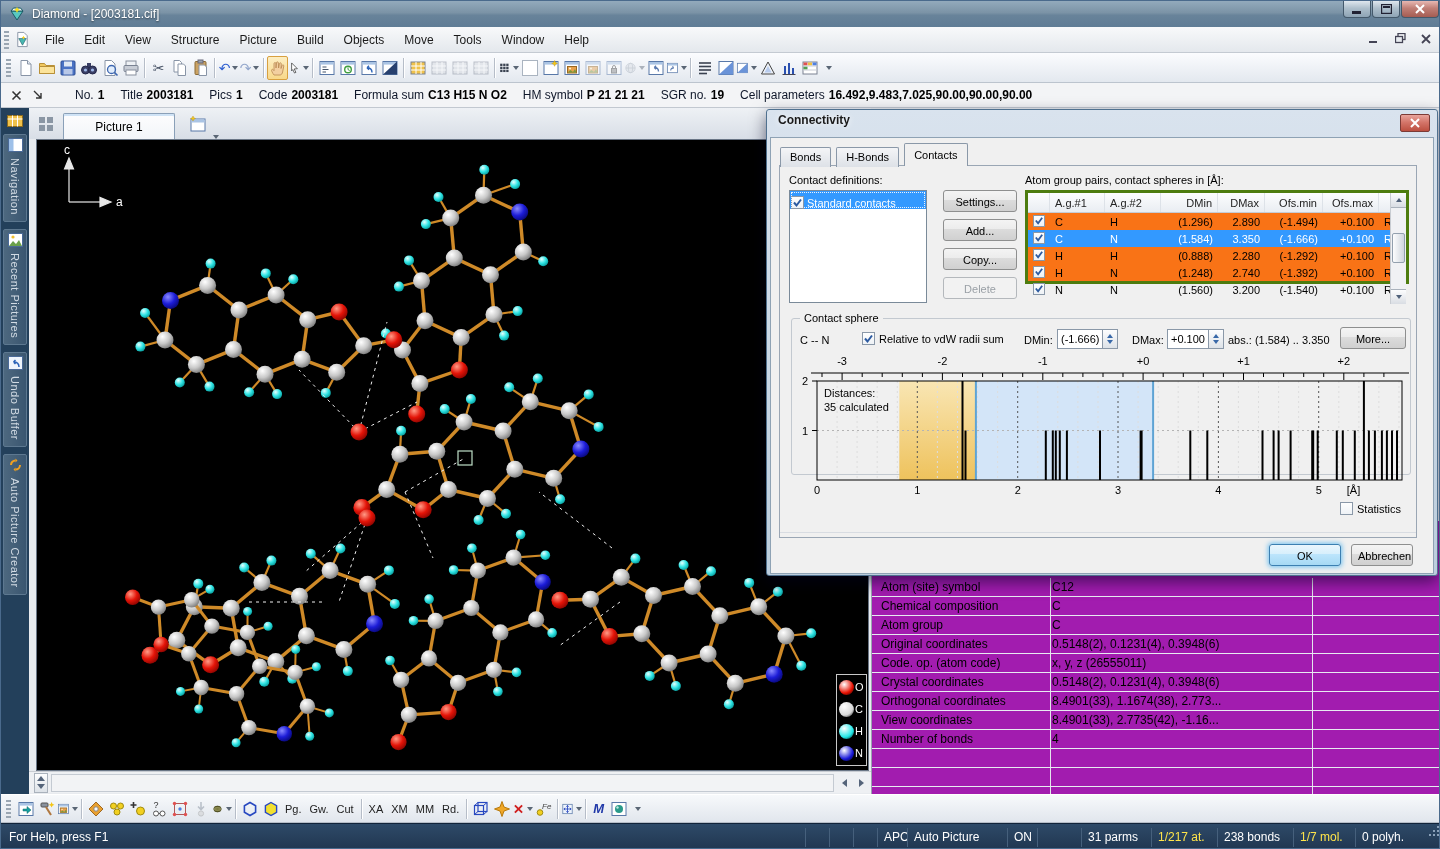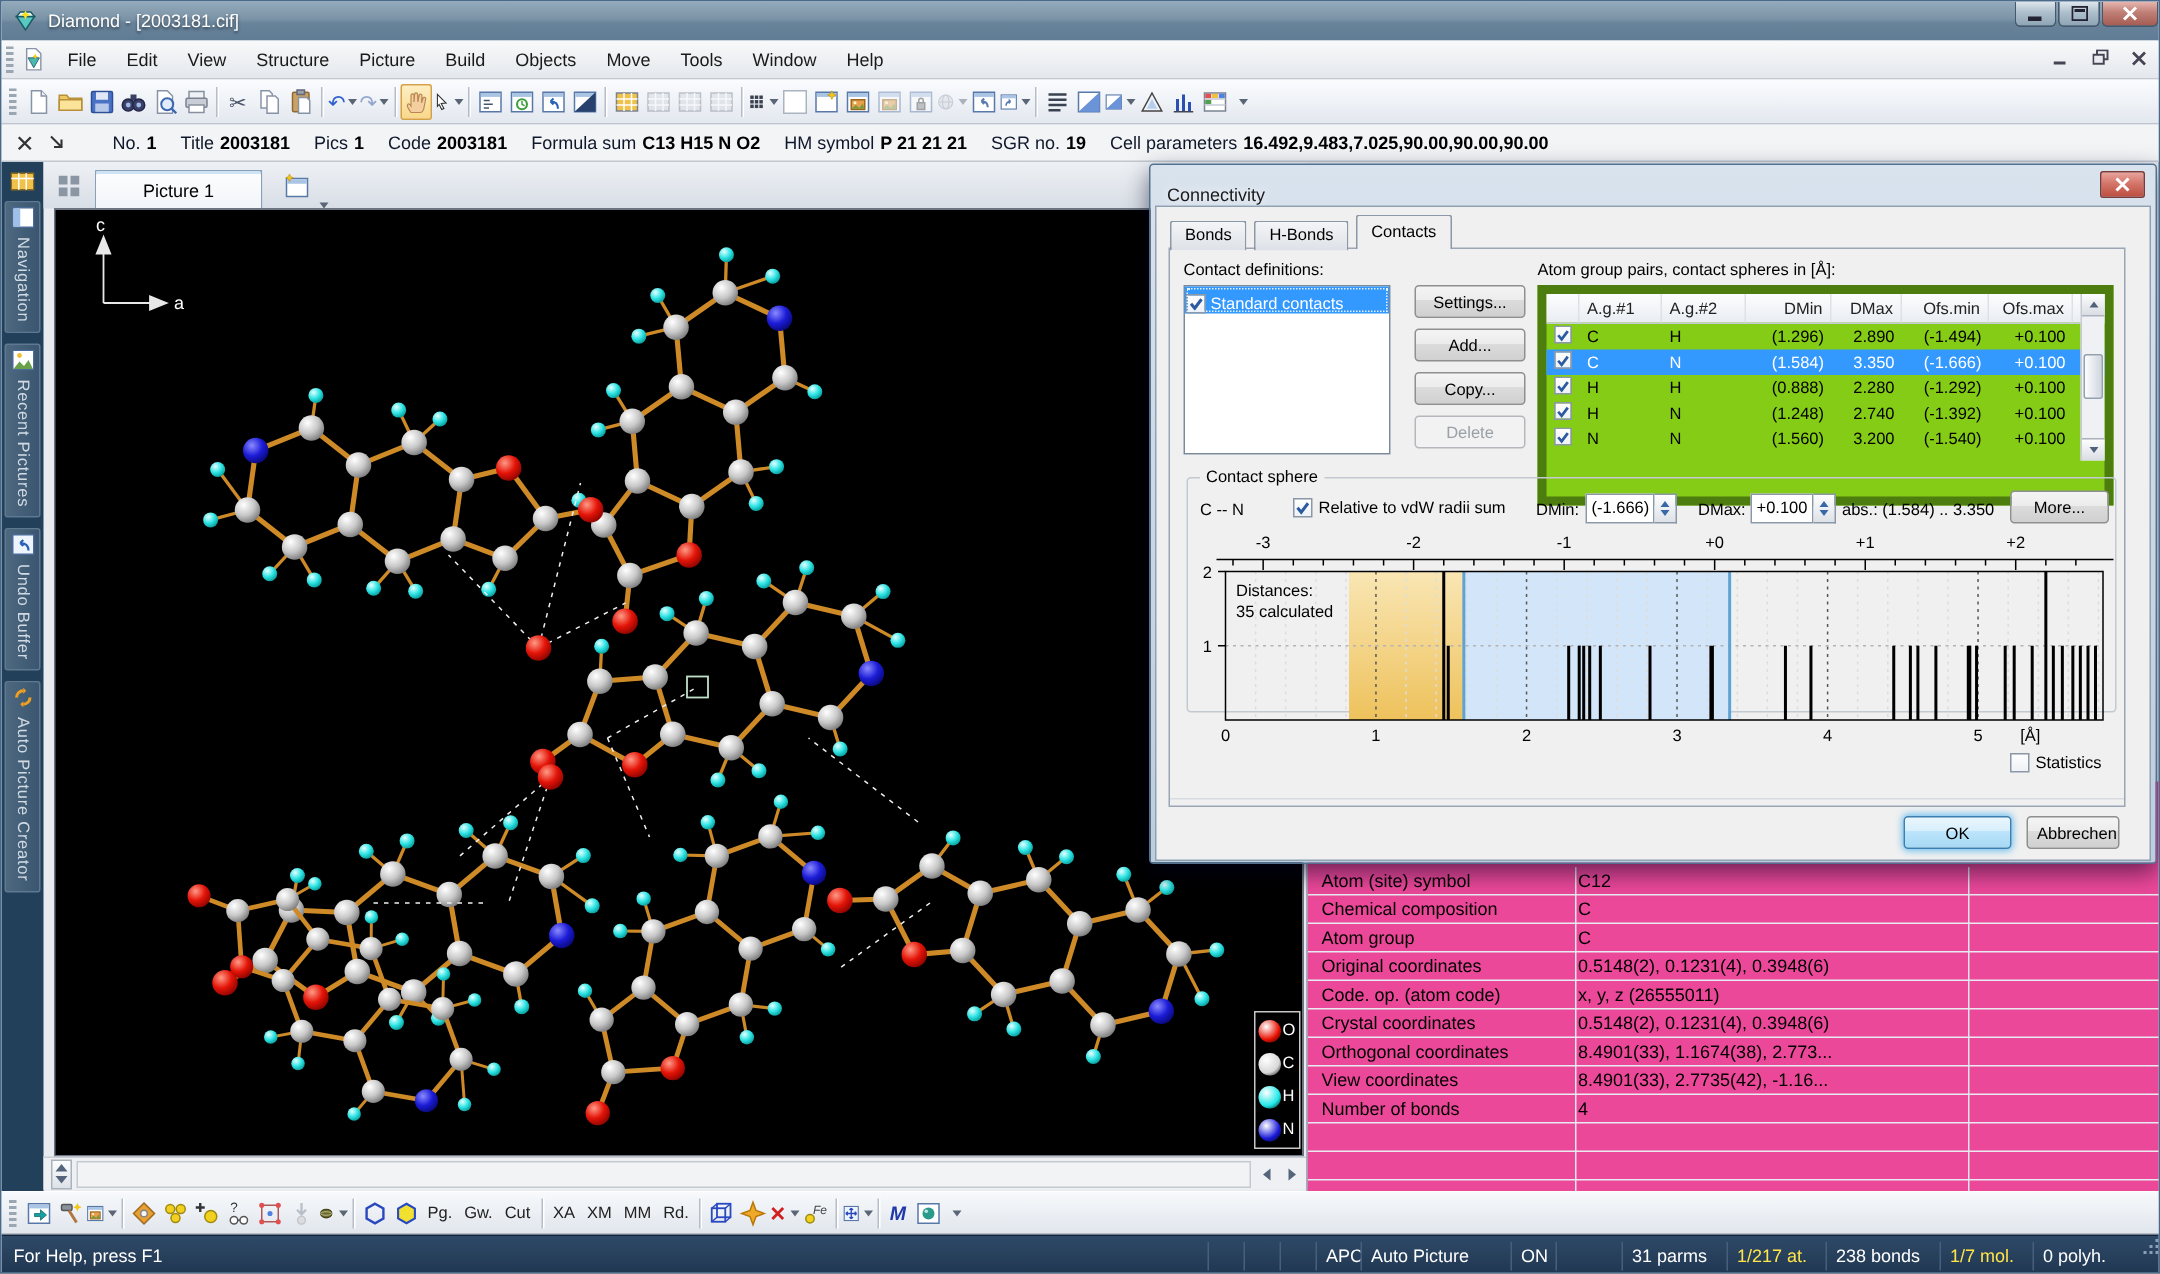--- a/index.html
+++ b/index.html
@@ -76,31 +76,31 @@
     border-top:1px solid #c8ccd2;display:flex;align-items:center;}
   .cs-spin{width:14px;height:20px;border:1px solid #aab2bc;background:linear-gradient(#fdfdfe,#dde2e8);
     display:flex;flex-direction:column;align-items:center;justify-content:center;gap:3px;margin-left:5px;}
   .cs-track{flex:1;height:18px;border:1px solid #c4cad2;background:#f2f3f5;margin:0 3px;}
   .cs-btn{width:15px;height:20px;display:flex;align-items:center;justify-content:center;margin-right:2px;}
   .tri-up{width:0;height:0;border-left:4px solid transparent;border-right:4px solid transparent;border-bottom:5px solid #55647a;}
   .tri-down{width:0;height:0;border-left:4px solid transparent;border-right:4px solid transparent;border-top:5px solid #55647a;}
   .tri-left{width:0;height:0;border-top:4px solid transparent;border-bottom:4px solid transparent;border-right:5px solid #55647a;}
   .tri-right{width:0;height:0;border-top:4px solid transparent;border-bottom:4px solid transparent;border-left:5px solid #55647a;}
   
-  .prop-panel{position:absolute;left:870px;top:520px;width:570px;height:273px;background:#ec4899;border-left:1px solid #9aa4b0;}
+  .prop-panel{position:absolute;left:870px;top:520px;width:570px;height:273px;background:#a21caf;border-left:1px solid #9aa4b0;}
   .prop-rows{position:absolute;left:0;top:57px;right:0;}
   .prop-row{height:19px;border-bottom:1px solid #e7ebf1;display:flex;font-size:12px;align-items:center;}
   .prop-label{width:170px;padding-left:9px;color:#000;}
   .prop-value{padding-left:10px;color:#000;}
   .prop-vline{position:absolute;top:57px;bottom:0;width:1px;background:#e2e6ec;}
   
   .dialog{position:absolute;left:765px;top:108px;width:672px;height:467px;
     background:linear-gradient(#d9e3ee,#bccddd);border:1px solid #50718f;border-radius:3px;
     box-shadow:0 6px 16px rgba(0,0,30,.55);padding:3px;}
-  .dlg-titlebar{height:24px;position:relative;display:flex;align-items:flex-end;}
+  .dlg-titlebar{height:24px;position:relative;display:flex;align-items:flex-start;font-weight:bold;}
   .dlg-title{font-size:12px;color:#1a1a1a;margin-left:8px;text-shadow:0 0 6px #fff;}
   .dlg-close{position:absolute;right:4px;top:1px;width:30px;height:18px;border:1px solid #7c3b36;
     border-radius:2px;background:linear-gradient(#e9a49c,#d4766a 45%,#bc4f40);display:flex;align-items:center;justify-content:center;}
   .dlg-inner{position:relative;height:437px;background:#f0f0f0;border:1px solid #8ea2b4;font-size:11px;}
   .dlg-tabs{position:absolute;left:9px;top:5px;z-index:3;}
   .dtab{display:inline-block;padding:3px 9px 4px;background:linear-gradient(#f4f5f7,#dde1e7);
     border:1px solid #8a98a8;border-bottom:none;border-radius:2px 2px 0 0;margin-right:2px;position:relative;top:2px;}
   .dtab.active{background:#f0f0f0;top:0;padding-top:5px;padding-bottom:5px;z-index:4;}
   .dlg-page{position:absolute;left:8px;top:27px;width:638px;height:373px;border:1px solid #9aa6b4;background:#f0f0f0;}
   .lbl{position:absolute;color:#000;}
@@ -108,21 +108,21 @@
   .list-item{height:18px;display:flex;align-items:flex-end;padding-left:1px;}
   .list-item.sel{background:#3399ff;color:#fff;outline:1px dotted #e8f2ff;outline-offset:-2px;}
   .cb{width:13px;height:13px;background:linear-gradient(#fefefe,#eef2f6);border:1px solid #8a98a8;
     display:inline-flex;align-items:center;justify-content:center;flex:none;}
   .btn{position:absolute;height:22px;font-size:11px;text-align:center;line-height:20px;
     background:linear-gradient(#f4f4f4,#ececec 45%,#dcdcdc 45%,#d0d0d0);border:1px solid #8e8f8f;border-radius:3px;color:#000;}
   .btn.disabled{color:#9aa0a6;border-color:#b4b8bc;background:#f2f2f2;}
   .btn.ok{border-color:#3c7fb1;box-shadow:0 0 5px 1px #6fc0f0;
     background:linear-gradient(#eaf6fd,#d7effc 45%,#bde5fc 45%,#a6d9f4);}
   
-  .pairs-table{position:absolute;left:245px;top:24px;width:384px;height:147px;background:#84cc16;border:6px solid #4d7c0f;}
+  .pairs-table{position:absolute;left:245px;top:24px;width:384px;height:94px;background:#f97316;border:3px solid #4d7c0f;}
   .pt-head{display:flex;height:20px;background:linear-gradient(#fcfdfe,#e9edf2);border-bottom:1px solid #c4ccd6;font-size:11px;color:#222;}
   .pt-hc{border-right:1px solid #dde2e8;display:flex;align-items:center;padding:0 5px;}
   .pt-row{display:flex;height:17px;font-size:11px;align-items:center;}
   .pt-row.sel{background:#3399ff;color:#fff;}
   .pt-c{padding:0 5px;overflow:hidden;white-space:nowrap;}
   .num{text-align:right;justify-content:flex-end;display:flex;}
   .pt-scroll{position:absolute;right:0;top:0;width:16px;height:111px;background:#f0f1f4;border-left:1px solid #c8ccd2;}
   .pt-sbtn{height:15px;background:linear-gradient(#fdfdfe,#d9dde3);border-bottom:1px solid #aab2bc;display:flex;align-items:center;justify-content:center;}
   .pt-thumb{position:absolute;left:1px;right:1px;top:40px;height:30px;background:linear-gradient(90deg,#fdfdfe,#cfd6de);border:1px solid #93a0ae;border-radius:2px;}
   

